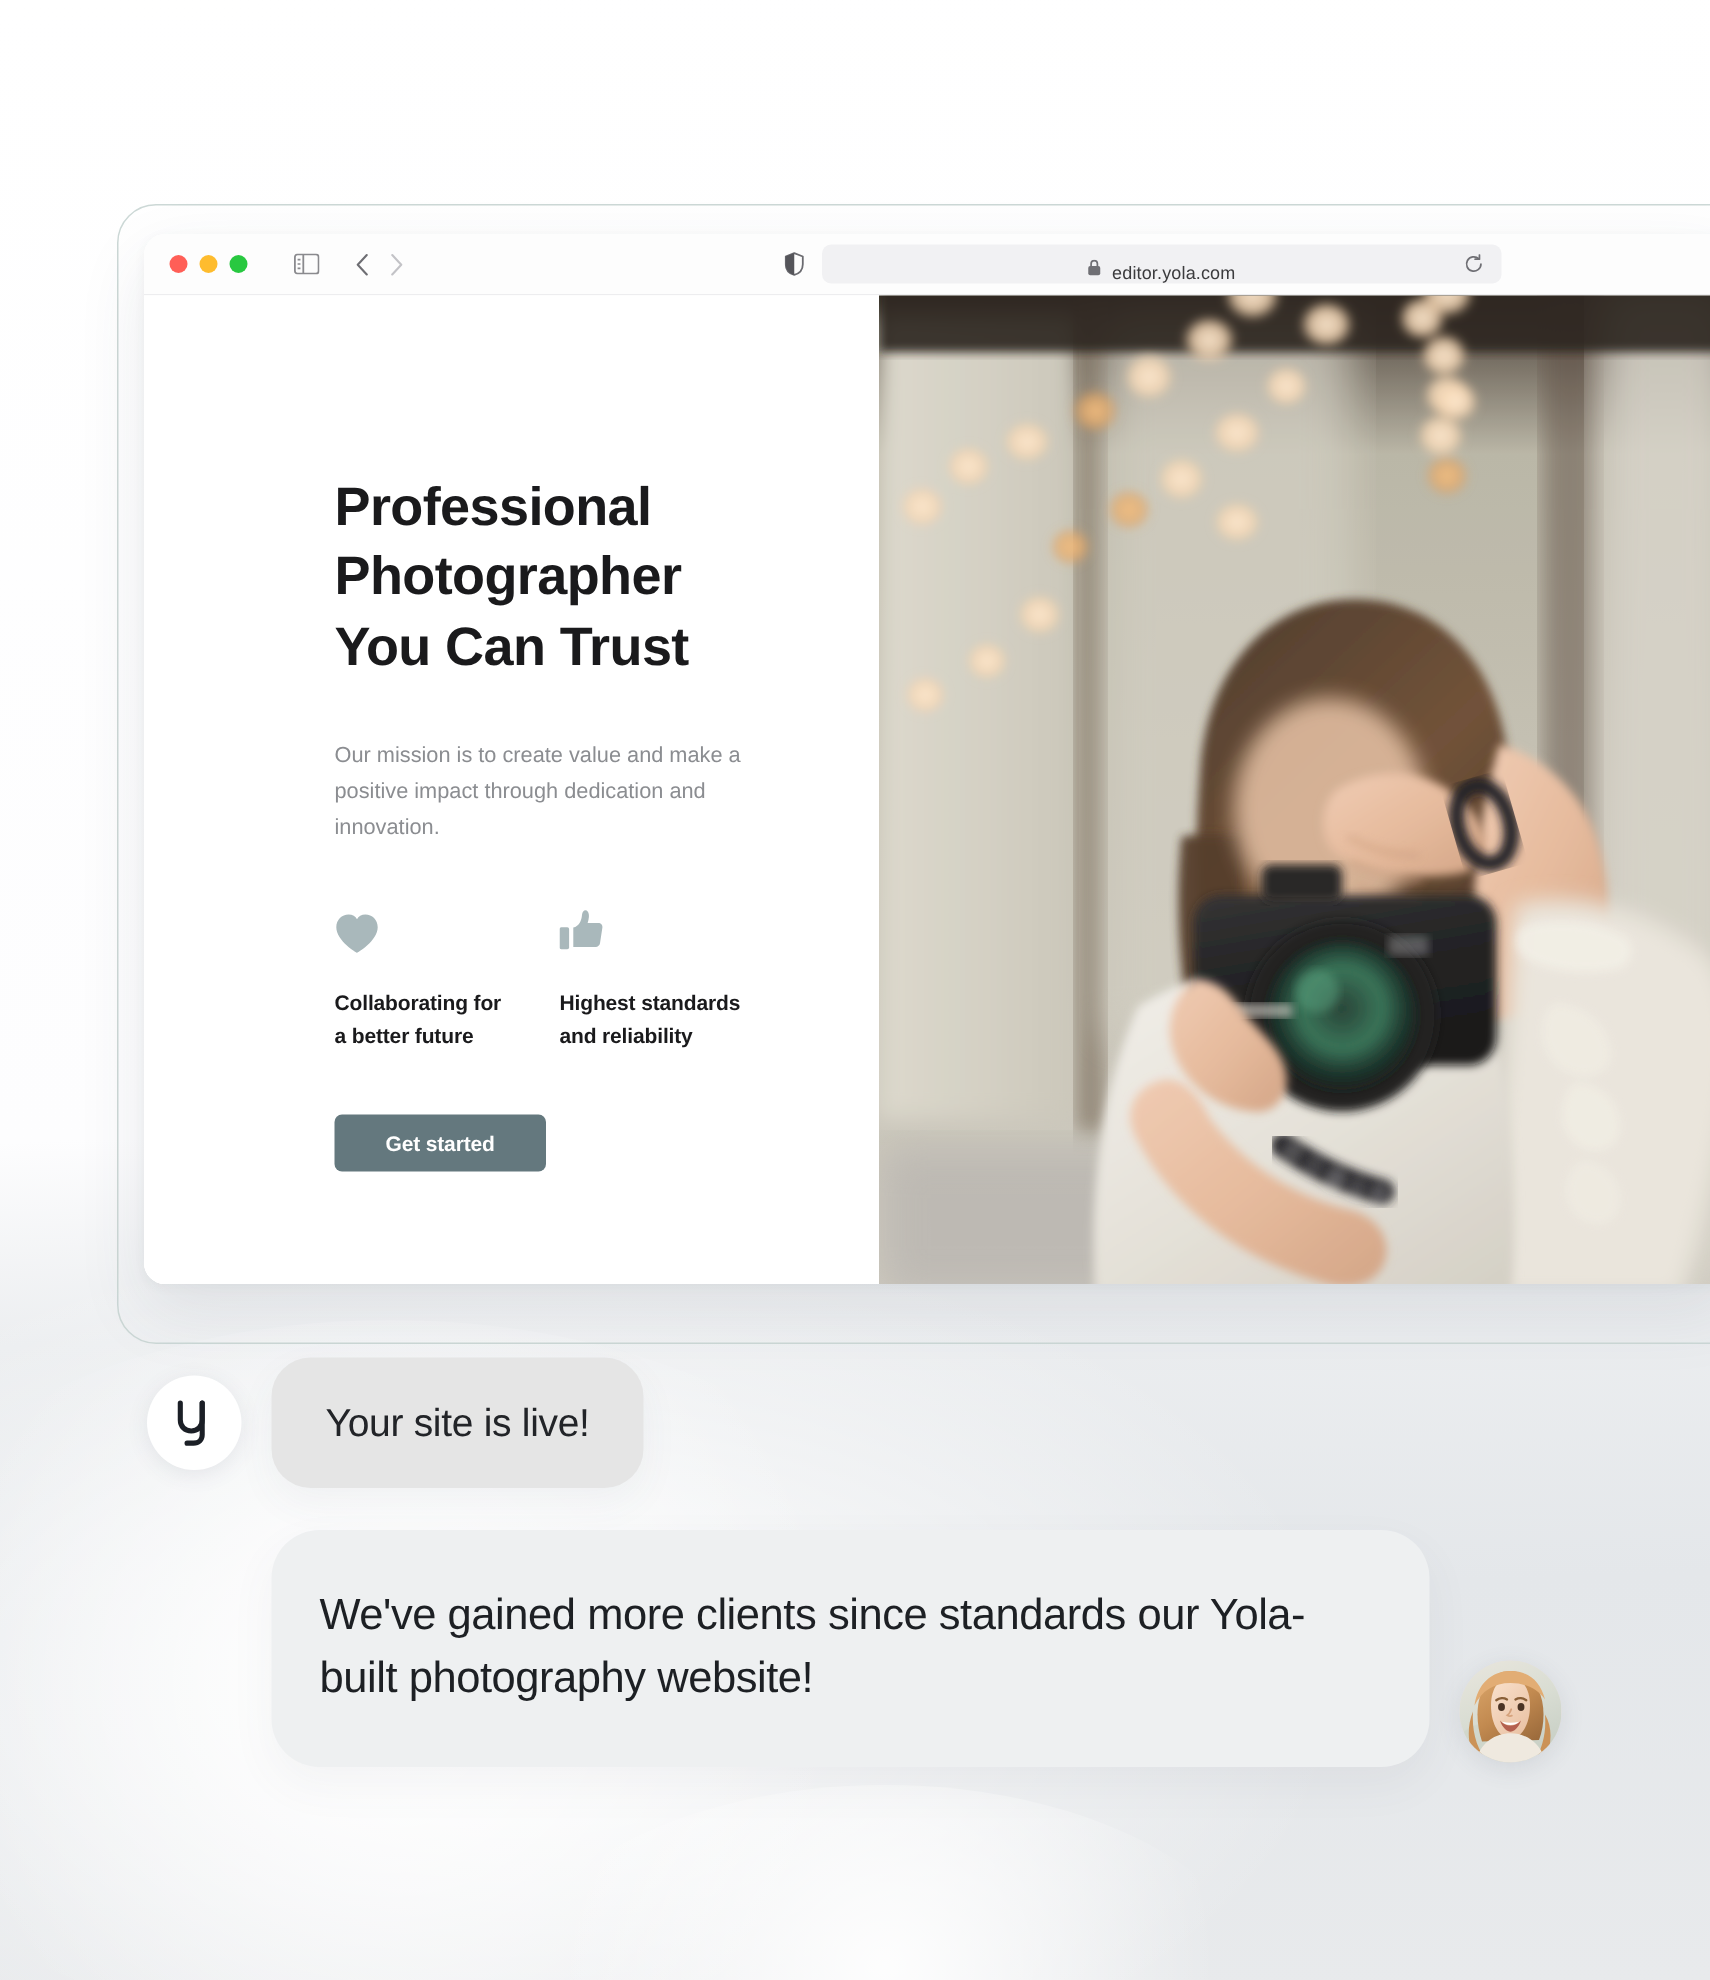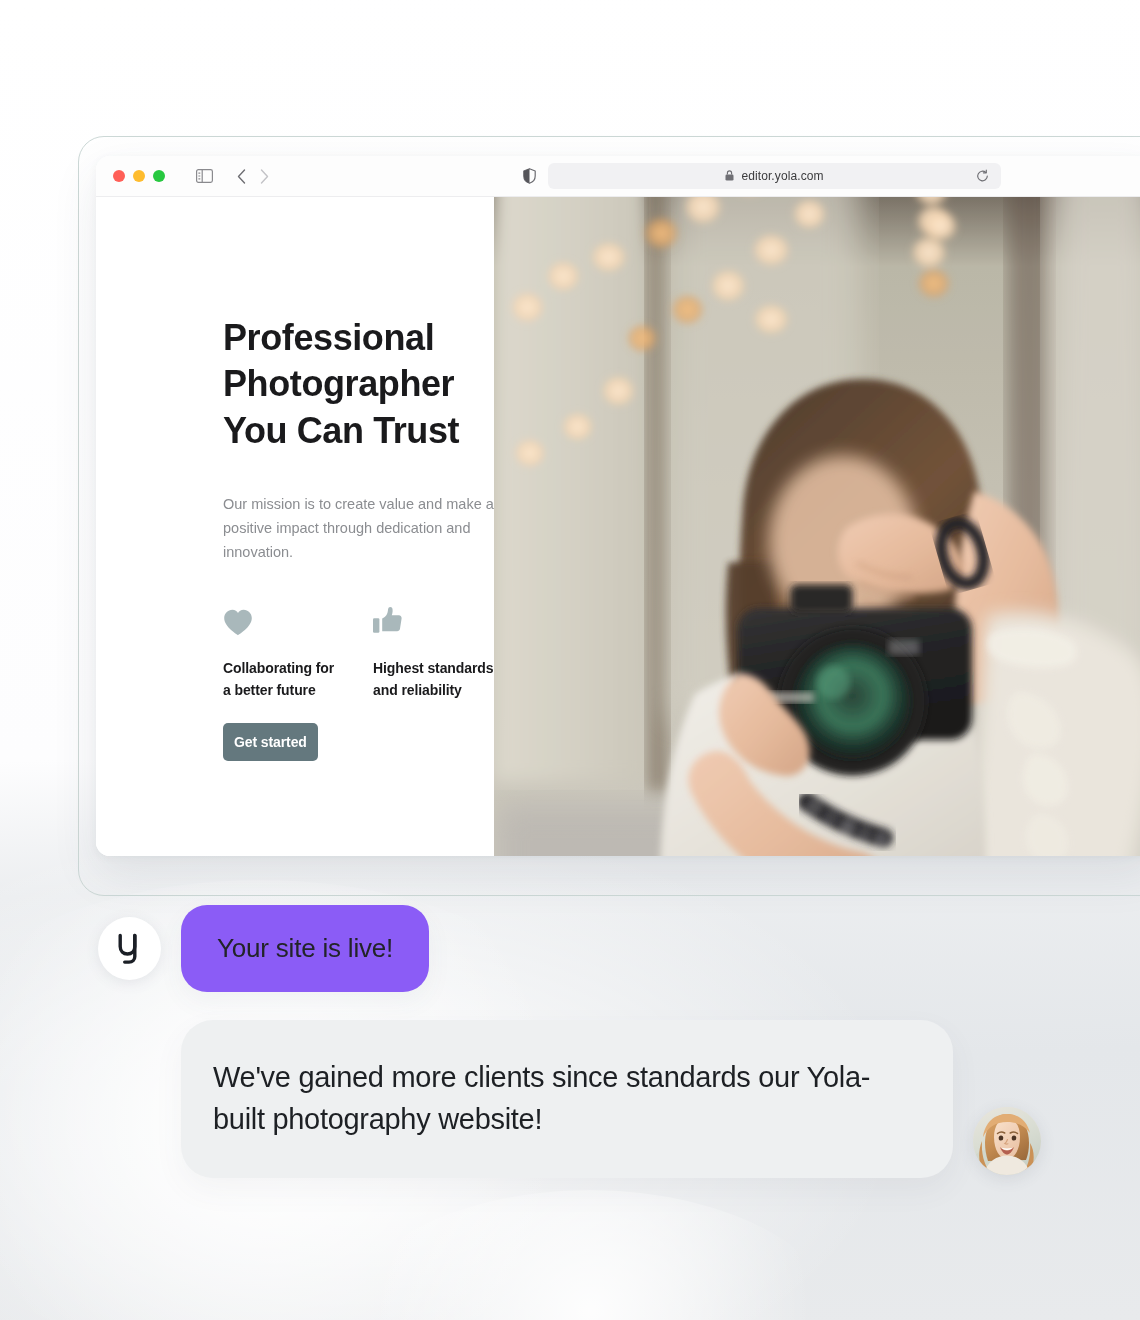--- a/index.html
+++ b/index.html
@@ -78,21 +78,21 @@
 
   #shield-icon-wrap { margin-left: auto; margin-right: 0; display: flex; align-items: center; }
 
   #url-bar {
     position: absolute;
     left: 452px; top: 7px;
     width: 453px; height: 26px;
     background: #f1f1f3;
     border-radius: 6px;
     display: flex;
-    align-items: center;
+    align-items: flex-end;
     justify-content: center;
     gap: 7px;
   }
   #url-text {
     font-size: 12px;
     color: #3b3b3d;
     letter-spacing: .1px;
   }
   #reload-icon-wrap {
     position: absolute;
@@ -106,21 +106,21 @@
 
   
   #site-canvas {
     position: relative;
     height: 659px;
     display: flex;
     background: #ffffff;
   }
 
   #hero-left {
-    width: 398px;
+    width: 490px;
     flex: none;
     background: #ffffff;
     position: relative;
   }
   #hero-content {
     position: absolute;
     left: 127px; top: 118px;
     width: 300px;
   }
 
@@ -152,26 +152,26 @@
     margin-top: 22px;
     font-size: 14px;
     font-weight: 700;
     line-height: 1.56;
     color: #1a1a1c;
     white-space: pre-line;
     letter-spacing: -.1px;
   }
 
   #get-started-button {
-    margin-top: 22px;
+    margin-top: 42px;
     display: inline-flex;
     align-items: center;
     justify-content: center;
     height: 38px;
-    padding: 0 11px;
+    padding: 0 34px;
     background: #64787e;
     color: #ffffff;
     font-size: 14px;
     font-weight: 700;
     border: none;
     border-radius: 5px;
     cursor: pointer;
     letter-spacing: -.1px;
     font-family: "Liberation Sans", sans-serif;
   }
@@ -193,21 +193,21 @@
     width: 63px; height: 63px;
     border-radius: 50%;
     background: #ffffff;
     display: flex; align-items: center; justify-content: center;
     box-shadow: 0 3px 14px rgba(70,80,95,.10);
     flex: none;
     z-index: 2;
   }
   #bubble-1 {
     margin-left: 20px;
-    background: #8b5cf6;
+    background: #e5e5e5;
     border-radius: 26px;
     padding: 28px 36px;
     box-shadow: 0 10px 26px rgba(80,90,105,.055);
   }
   #bubble-1-text {
     font-size: 26px;
     color: #222428;
     letter-spacing: -.2px;
     white-space: nowrap;
   }

